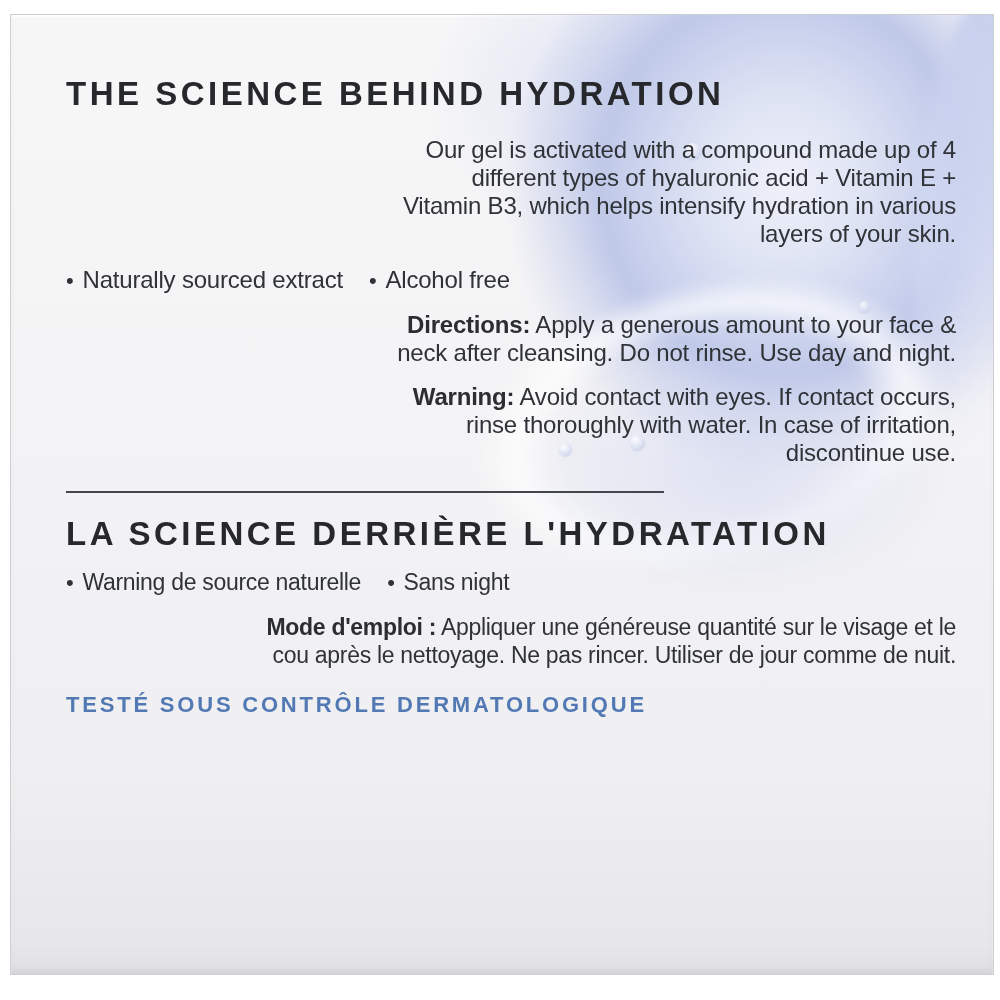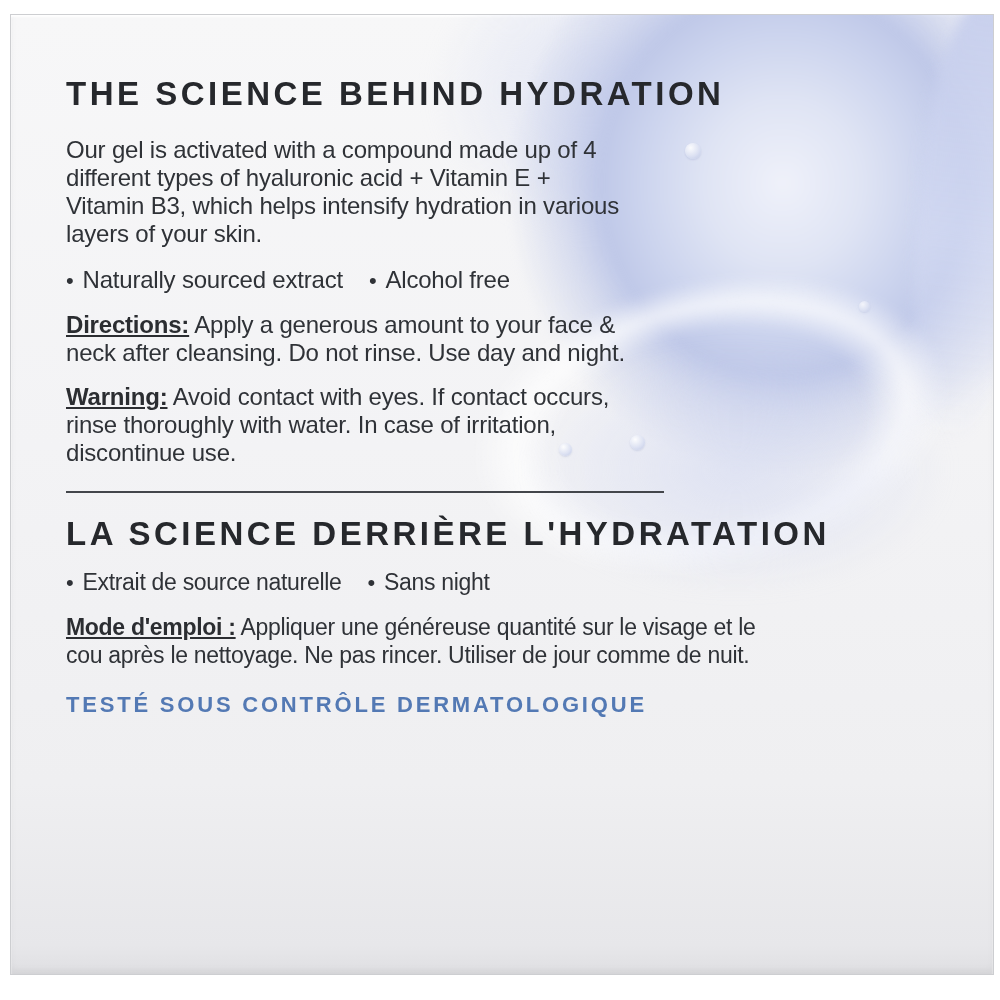--- a/index.html
+++ b/index.html
@@ -77,39 +77,39 @@
     width: 890px;
     color: #2f3237;
   }
   .heading {
     font-size: 33px;
     font-weight: 700;
     letter-spacing: 3.5px;
     color: #26282c;
     line-height: 1.0;
   }
-  .prewrap { white-space: pre-line; }
+  .prewrap { white-space: pre-line; text-align: right; }
   .body-en {
     font-size: 24px;
     line-height: 28px;
     letter-spacing: -0.2px;
     color: #2f3237;
   }
   .body-fr {
     font-size: 23px;
     line-height: 28px;
     letter-spacing: -0.3px;
     color: #2f3237;
   }
   .para-1 { margin-top: 26px; }
   .bullets { margin-top: 18px; display: flex; gap: 26px; }
   .bullet-item { display: inline-flex; align-items: baseline; gap: 9px; }
   .bullet-dot { font-size: 22px; }
   .para-lead { margin-top: 16px; }
-  .para-lead strong { font-weight: 700; color: #2b2d31; text-decoration: underline; }
+  .para-lead strong { font-weight: 700; color: #2b2d31; }
   .divider {
     margin-top: 24px;
     width: 598px;
     height: 2px;
     background: #43464b;
   }
   .heading-fr { margin-top: 24px; }
   .para-fr { margin-top: 24px; }
   .footer-claims {
     margin-top: 22px;
@@ -167,21 +167,21 @@
 
       <div class="divider"></div>
 
       <div>
         <h1 class="heading heading-fr">LA SCIENCE DERRIÈRE L'HYDRATATION</h1>
 
 
         <div class="bullets body-fr">
           <span class="bullet-item">
               <span class="bullet-dot">•</span>
-              <span>Extrait de source naturelle</span>
+              <span>Warning de source naturelle</span>
             </span>
           <span class="bullet-item">
               <span class="bullet-dot">•</span>
               <span>Sans night</span>
             </span>
         </div>
 
         <p class="body-fr prewrap para-lead"><strong>Mode d'emploi :</strong><span> Appliquer une généreuse quantité sur le visage et le
 cou après le nettoyage. Ne pas rincer. Utiliser de jour comme de nuit.</span></p>
 

